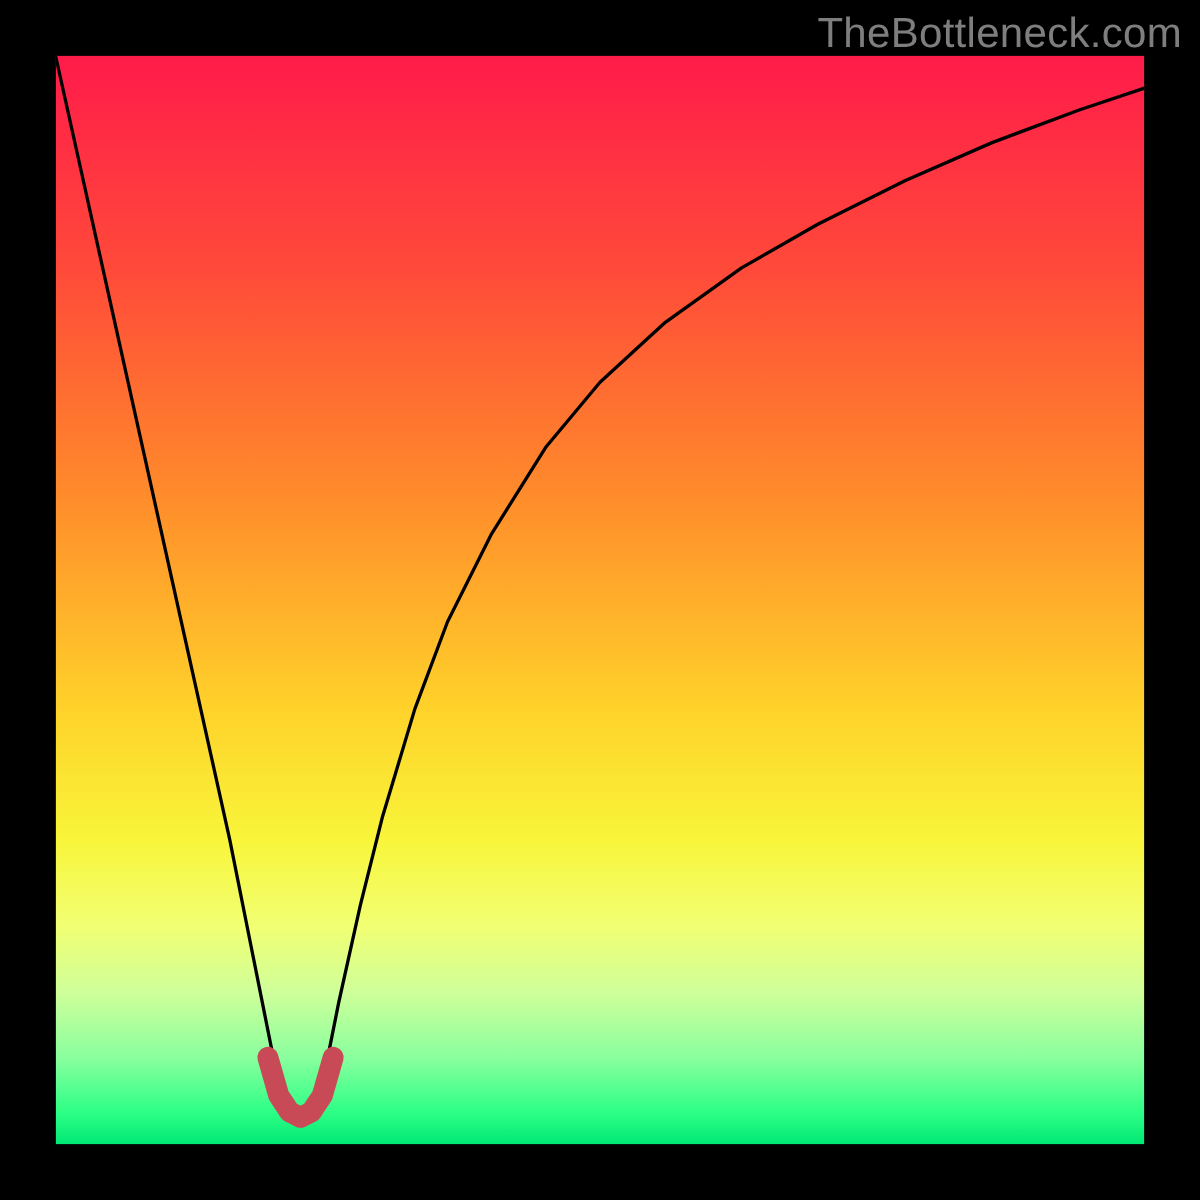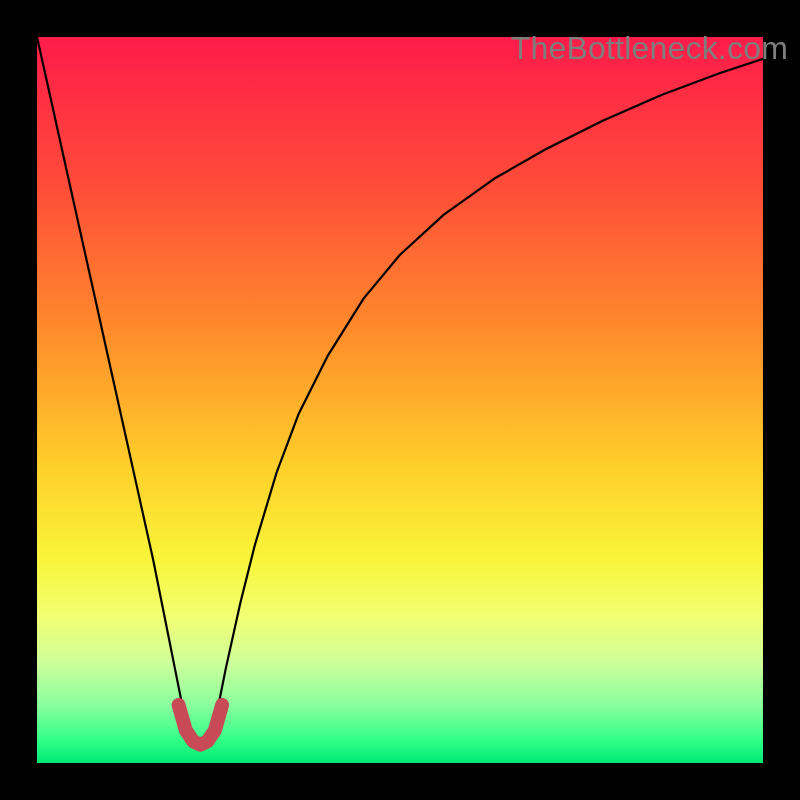--- a/index.html
+++ b/index.html
@@ -39,24 +39,23 @@
     top: 0;
     width: 726px;
     height: 726px;
     pointer-events: none;
   }
   .watermark {
     position: absolute;
     top: 6px;
     right: 12px;
     font-family: Arial, Helvetica, sans-serif;
-    font-size: 32px;
+    font-size: 28px;
     color: #7e7e7e;
     letter-spacing: 0.2px;
-    margin-top: 24px;
   }
 </style>
 </head>
 <body>
 
 <div class="frame">
 
   <div class="plot-area">
 
     <svg class="gradient" viewBox="0 0 726 726" preserveAspectRatio="none">

